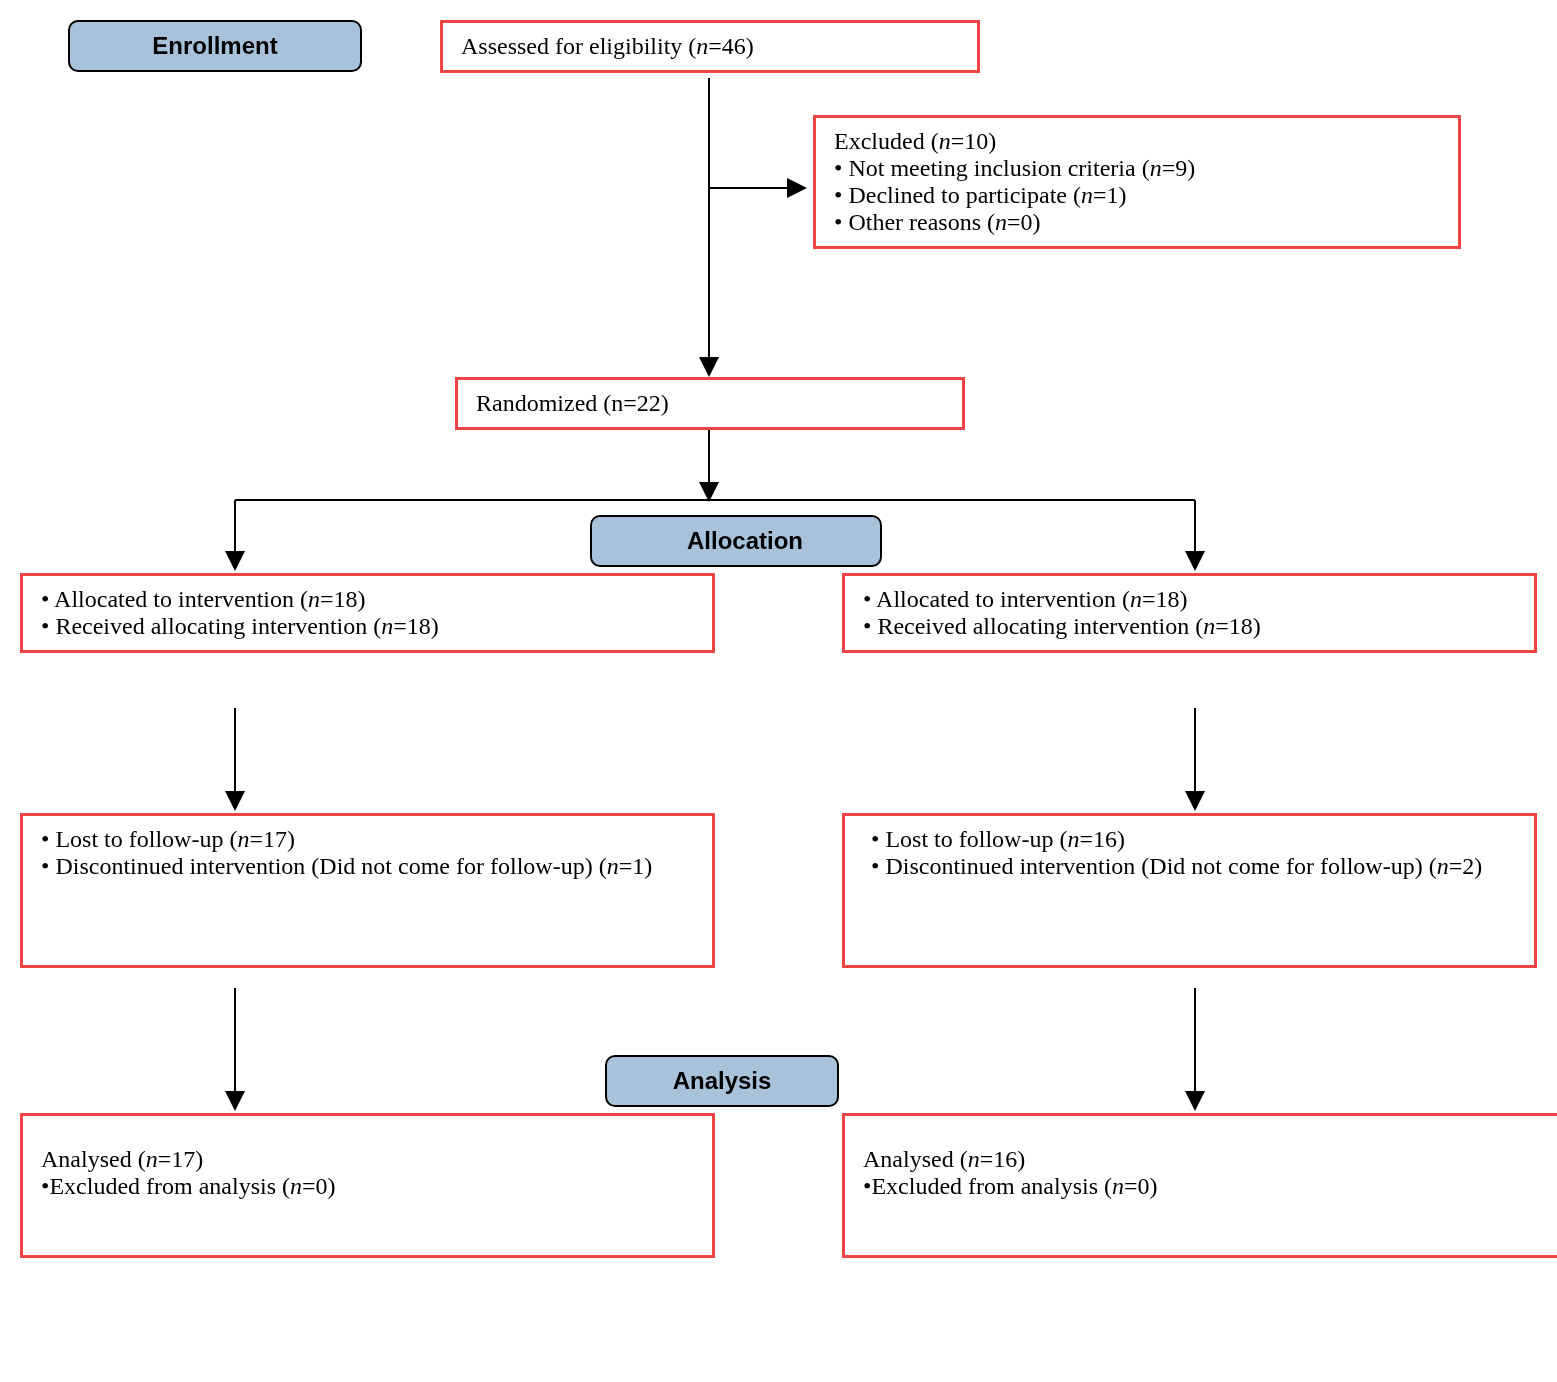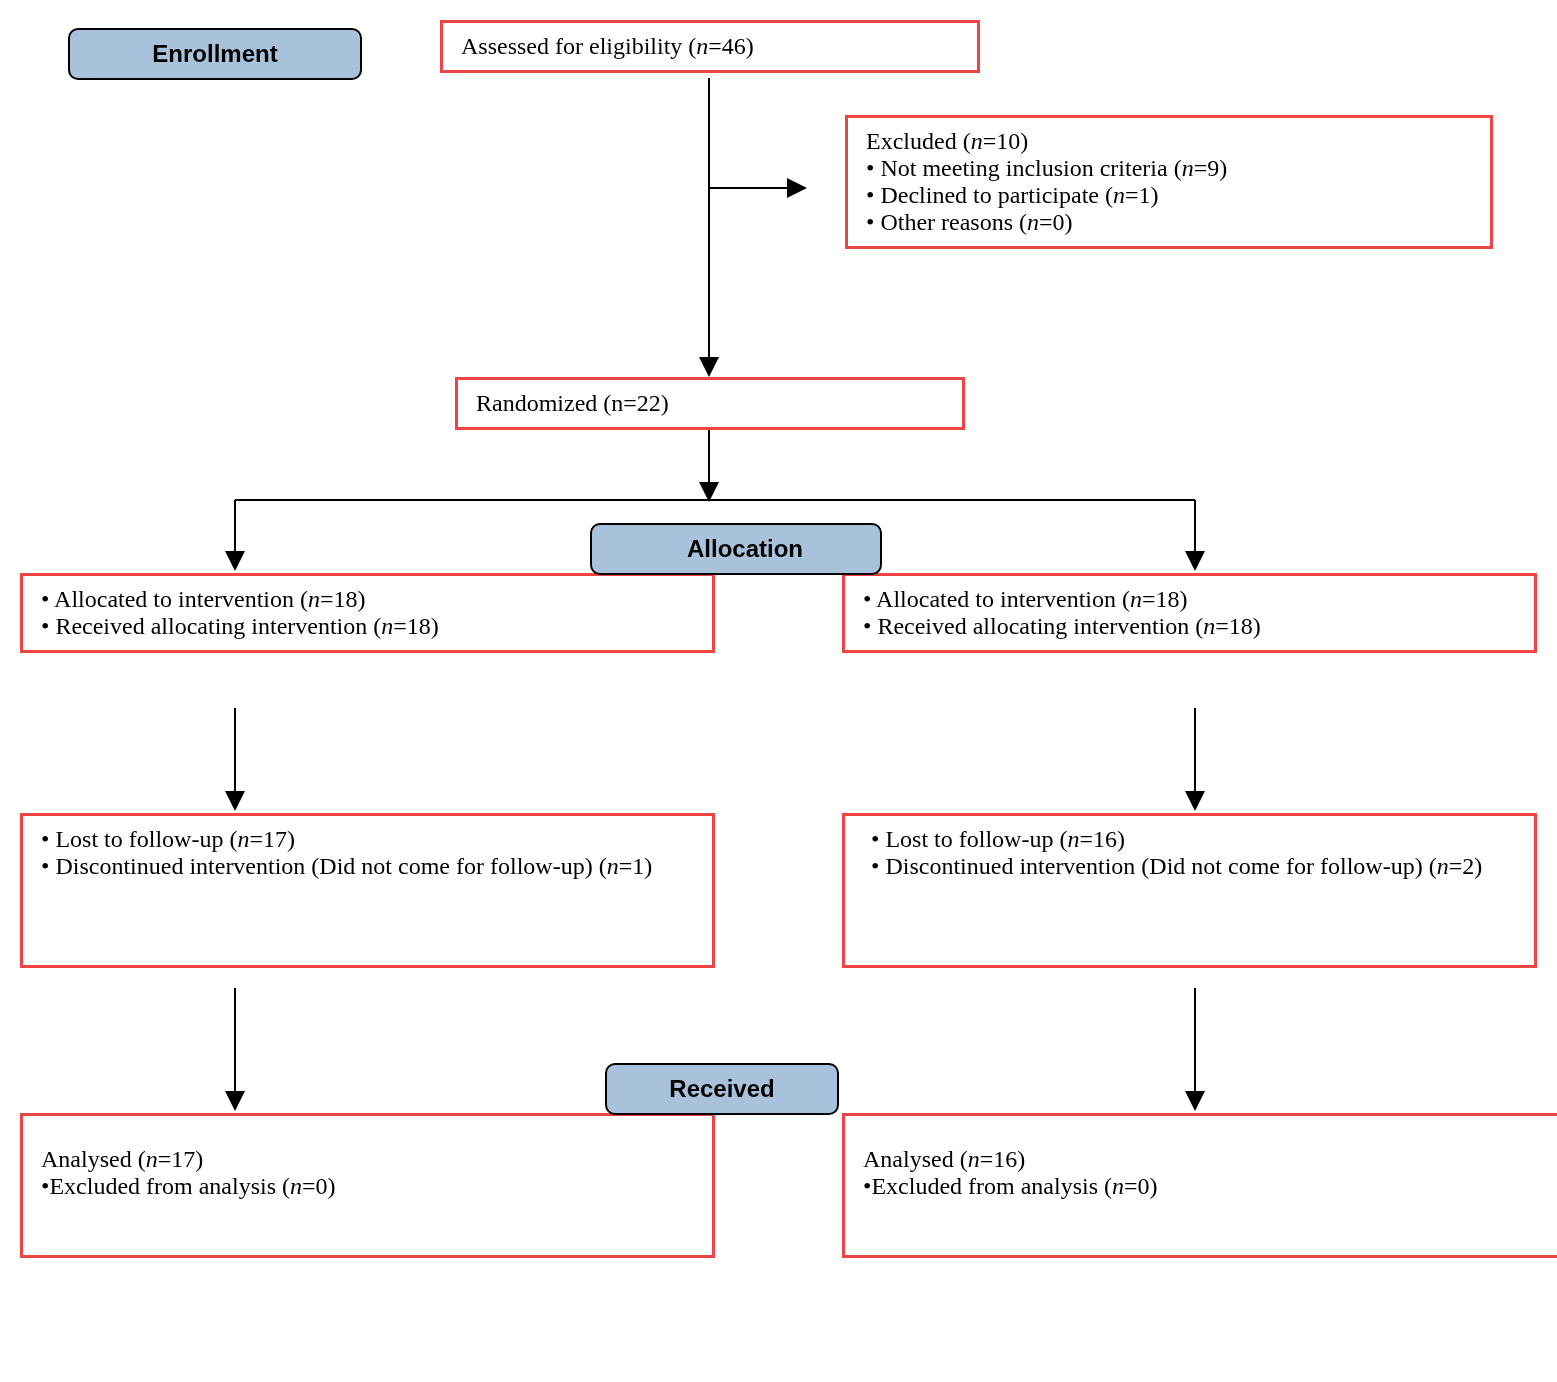--- a/index.html
+++ b/index.html
@@ -17,21 +17,20 @@
     box-sizing: border-box;
     font-family: Liberation Serif, serif;
   }
   .phase {
     border: 2px solid #000;
     background: #a9c2db;
     border-radius: 10px;
     padding: 10px 30px;
     font-weight: bold;
     display: inline-block;
-    margin-top: 8px;
   }
   .bullets { margin:0; padding:0; list-style:none; }
   .bullets li::before { content:"• "; }
   .n { font-style: italic; }
   svg { display:block; overflow:visible; }
 </style>
 </head>
 <body>
 
 <div style="position:relative; width:1517px; height:1342px;">
@@ -61,21 +60,21 @@
     <line x1="1175" y1="968" x2="1175" y2="1089" stroke="#000" stroke-width="2" marker-end="url(#arrow)"></line>
   </svg>
 
   <div class="phase" style="position:absolute; left:48px; top:0; width:230px; text-align:center;">Enrollment</div>
 
   <div class="box" style="position:absolute; left:420px; top:0; width:540px;">
     <span>Assessed for eligibility</span>
     (<span class="n">n</span>=<span>46</span>)
   </div>
 
-  <div class="box" style="position:absolute; left:793px; top:95px; width:648px;margin-left:32px;">
+  <div class="box" style="position:absolute; left:793px; top:95px; width:648px;">
     <div>
       <span>Excluded</span>
       (<span class="n">n</span>=<span>10</span>)
     </div>
     <ul class="bullets">
       <li>
         <span>Not meeting inclusion criteria</span>
         (<span class="n">n</span>=<span>9</span>)
       </li>
       <li>
@@ -142,21 +141,21 @@
         <span>Lost to follow-up</span>
         (<span class="n">n</span>=<span>16</span>)
       </li>
       <li>
         <span>Discontinued intervention (Did not come for follow-up)</span>
         (<span class="n">n</span>=<span>2</span>)
       </li>
     </ul>
   </div>
 
-  <div class="phase" style="position:absolute; left:585px; top:1035px; width:170px; text-align:center; z-index:2;">Received</div>
+  <div class="phase" style="position:absolute; left:585px; top:1035px; width:170px; text-align:center; z-index:2;">Analysis</div>
 
   <div class="box" style="position:absolute; left:0px; top:1093px; width:695px; min-height:145px; padding-top:30px;">
     <div>
       <span>Analysed</span>
       (<span class="n">n</span>=<span>17</span>)
     </div>
     <div>
       •<span>Excluded from analysis</span>
       (<span class="n">n</span>=<span>0</span>)
     </div>

